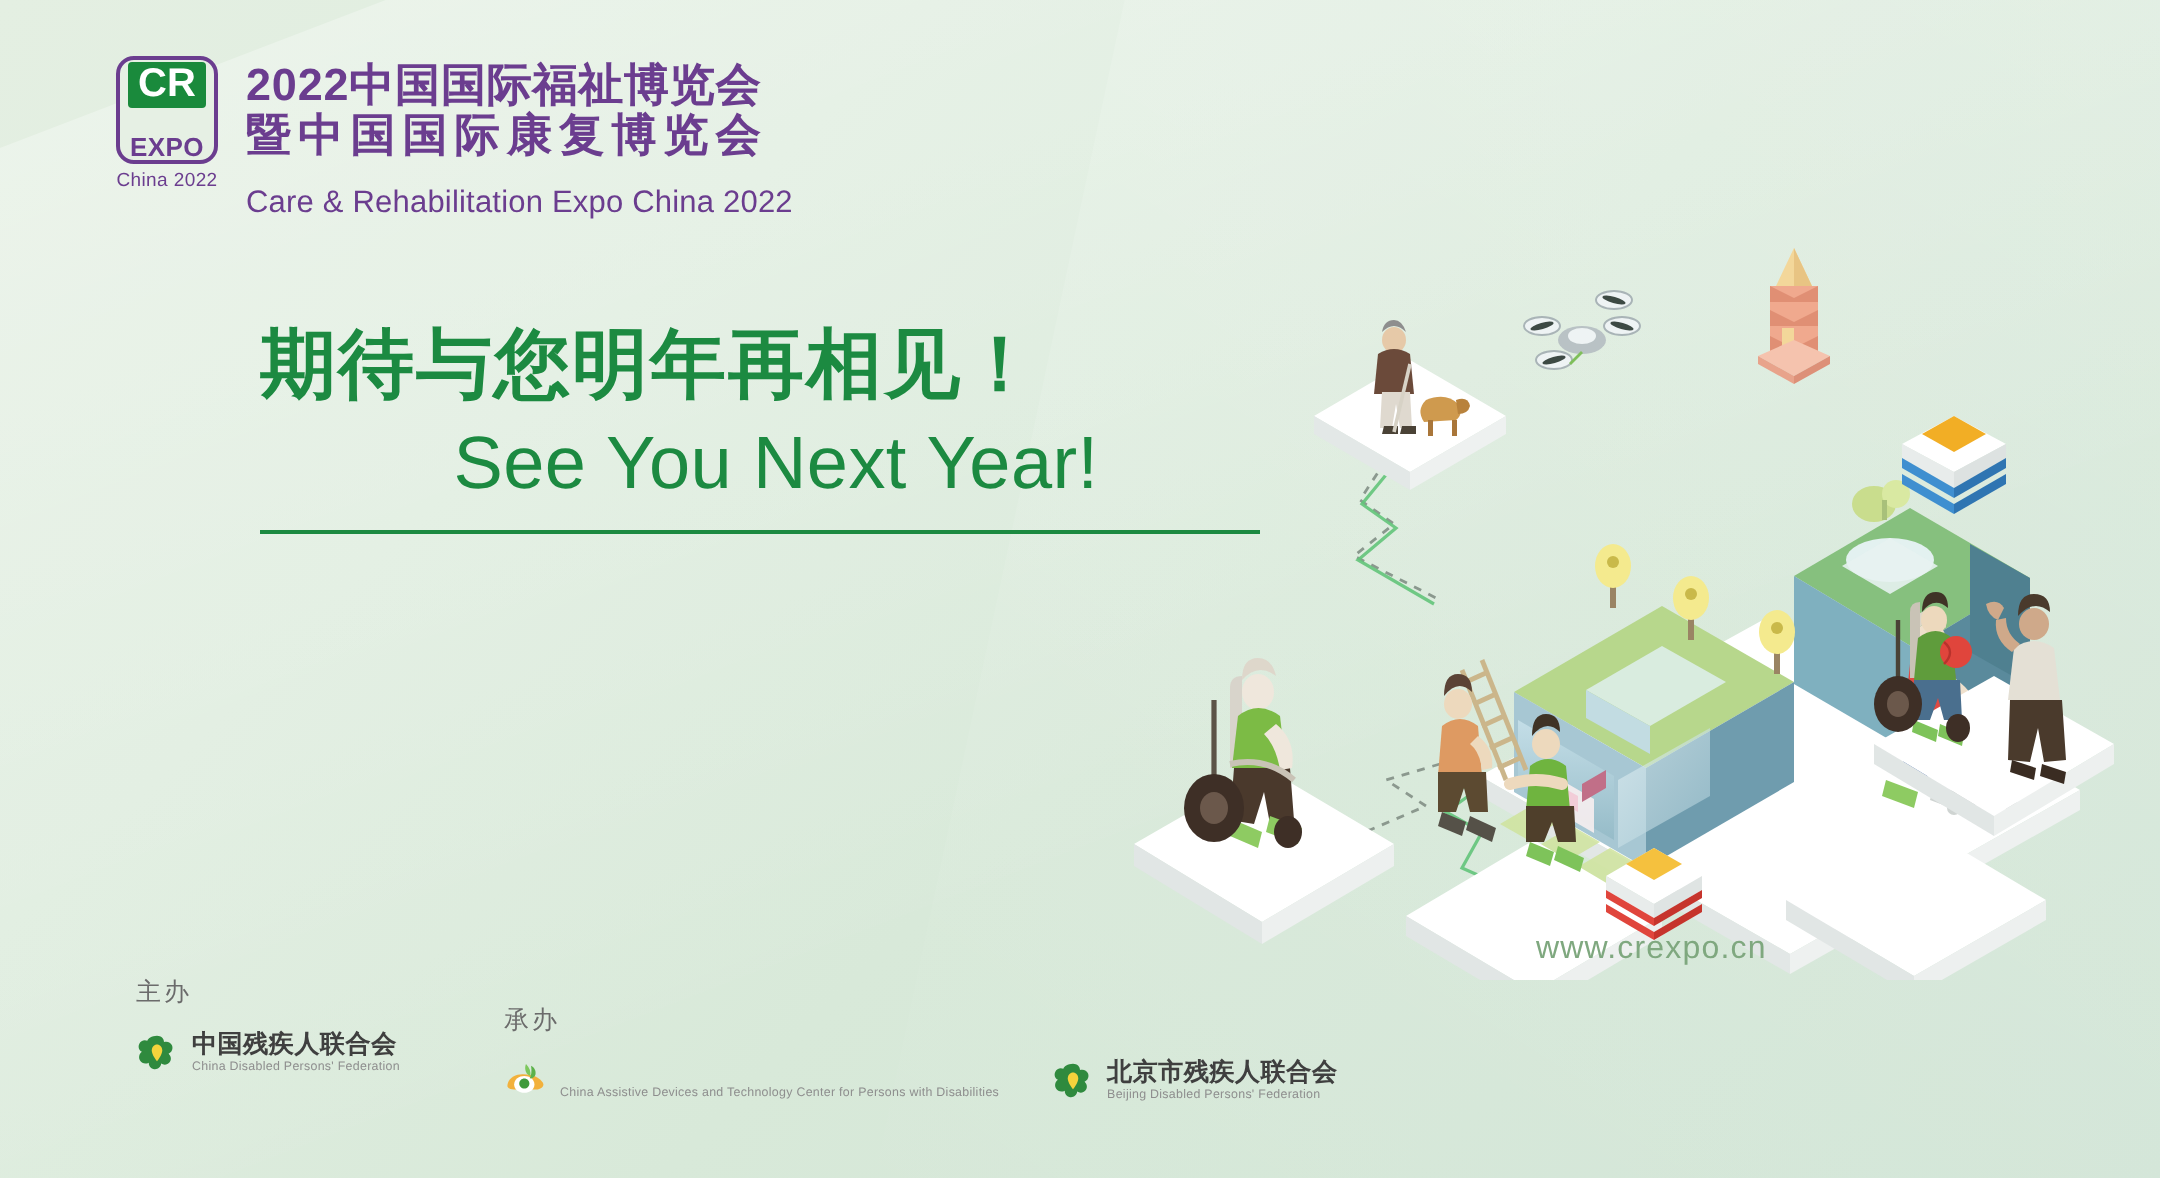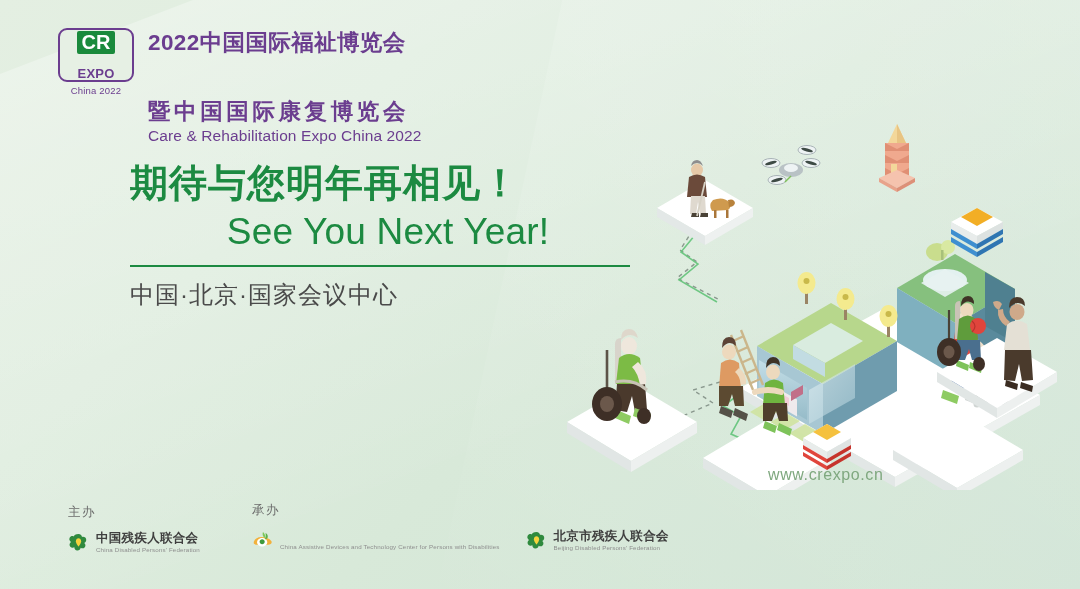--- a/index.html
+++ b/index.html
@@ -29,42 +29,42 @@
     position:absolute; right:-120px; top:-60px;
     width:700px; height:780px;
     background:linear-gradient(200deg, rgba(255,255,255,0.22), rgba(255,255,255,0));
     transform:rotate(12deg);
     pointer-events:none;
   }
 
   
   .header { position:absolute; left:58px; top:28px; display:flex; align-items:flex-start; gap:14px; }
   .logo-mark {
-    width:76px; height:54px;
+    width:51px; height:54px;
     border:2px solid #6b3d8f; border-radius:9px;
     background:#e6f0e4;
     display:flex; flex-direction:column; align-items:center; justify-content:center;
     padding:3px 3px 2px;
   }
   .logo-cr {
     background:#1a8a3c; color:#ffffff;
     font-weight:bold; font-size:20px; line-height:21px;
     letter-spacing:0px; padding:1px 5px 1px 5px; border-radius:2px;
   }
   .logo-expo {
     color:#6b3d8f; font-weight:bold; font-size:13px; line-height:15px; letter-spacing:0.2px;
     margin-top:12px;
   }
   .logo-china { color:#6b3d8f; font-size:9.5px; line-height:12px; margin-top:3px; letter-spacing:0.2px; }
   .logo-block { display:flex; flex-direction:column; align-items:center; }
 
   .title-block { padding-top:2px; }
   .title-cn1 { color:#6b3d8f; font-weight:bold; font-size:22.5px; line-height:25px; letter-spacing:0.4px; }
-  .title-cn2 { color:#6b3d8f; font-weight:bold; font-size:22.5px; line-height:26px; letter-spacing:3.6px;margin-top:44px; }
-  .title-en  { color:#6b3d8f; font-size:15.5px; line-height:19px; letter-spacing:0.1px; margin-top:1px; }
+  .title-cn2 { color:#6b3d8f; font-weight:bold; font-size:22.5px; line-height:26px; letter-spacing:3.6px; }
+  .title-en  { color:#6b3d8f; font-size:15.5px; line-height:19px; letter-spacing:0.1px; margin-top:11px; }
 
   
   .slogan { position:absolute; left:130px; top:160px; width:520px; }
   .slogan-cn {
     color:#1c8a41; font-weight:bold; font-size:38px; line-height:46px;
     letter-spacing:1px;
   }
   .slogan-en {
     color:#1c8a41; font-size:37px; line-height:48px; letter-spacing:0.2px;
     text-align:center; padding-right:4px; margin-top:2px; font-weight:400;
@@ -423,29 +423,28 @@
       <div class="title-cn2">暨中国国际康复博览会</div>
       <div class="title-en">Care &amp; Rehabilitation Expo China 2022</div>
     </div>
   </div>
 
   <div class="slogan">
     <div class="slogan-cn">期待与您明年再相见！</div>
     <div class="slogan-en">See You Next Year!</div>
     <div class="rule"></div>
     <div class="meta">
-      <div class="meta-place">中国·北京·国家会议中心</div>
     </div>
   </div>
 
   <div class="site-url">www.crexpo.cn</div>
 
   <div class="sponsors">
 
-    <div class="sp-group" style="left:68px; top:16px;">
+    <div class="sp-group" style="left:68px; top:0;">
       <div class="sp-label">主办</div>
       <div class="sp-row">
         <div class="sp-item">
           <span class="emblem-flower">
             <svg width="21" height="21" viewBox="0 0 24 24">
               <path d="M12 1c2.4 0 4 1.6 4 3.6 1.9-.6 3.9.2 4.6 2 .7 1.9-.2 3.9-2 4.7 1.5 1.3 1.8 3.4.6 4.9-1.2 1.5-3.3 1.8-4.8.7-.2 2-1.9 3.4-3.9 3.2-1.9-.2-3.3-1.8-3.2-3.7-1.8 1-4 .5-5-1.2s-.5-3.9 1.1-5c-1.7-.9-2.4-3-1.5-4.7.8-1.7 2.9-2.4 4.6-1.6C6.6 2.7 9 1 12 1z" fill="#2f8a3e"></path>
               <path d="M12 6c1.6 0 3 1.4 3 3.4 0 2.6-3 6.1-3 6.1s-3-3.5-3-6.1C9 7.4 10.4 6 12 6z" fill="#f5d33c"></path>
             </svg>
           </span>
           <span class="sp-text">

